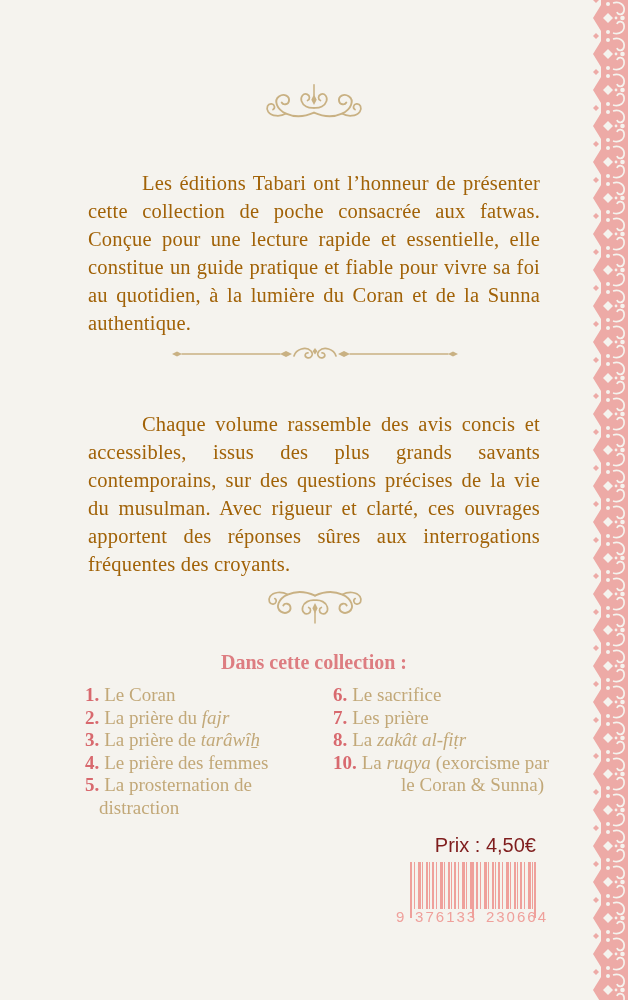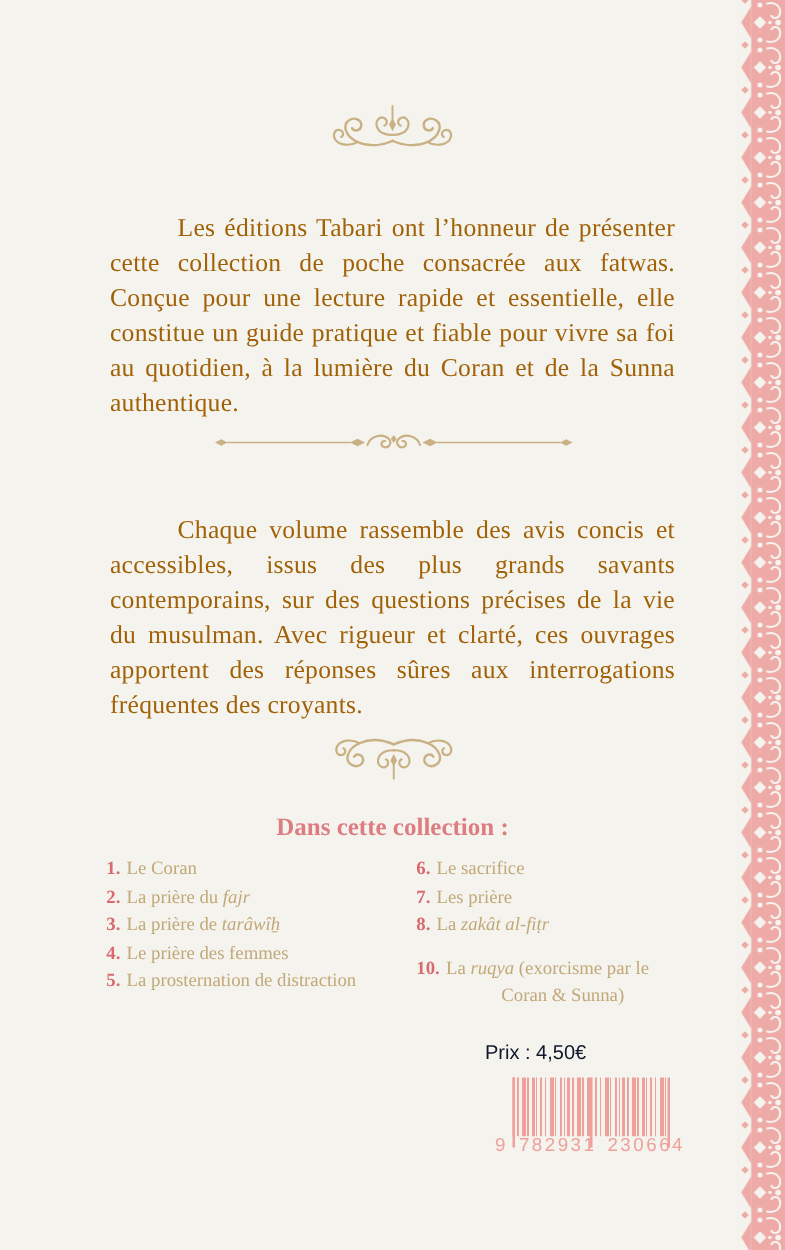--- a/index.html
+++ b/index.html
@@ -25,32 +25,32 @@
     letter-spacing:.2px;
   }
   #para-intro{top:148px;}
   #para-desc{top:389px;}
   
   .collection-heading{
     position:absolute;left:88px;top:651px;width:452px;
     text-align:center;font-weight:bold;font-size:20px;color:#dd7d81;
   }
   .col-list{position:absolute;top:684px;margin:0;padding:0;list-style:none;
-    font-size:15px;line-height:22.5px;color:#c2a878;}
+    font-size:19px;line-height:22.5px;color:#c2a878;}
   #col-left{left:85px;width:245px;}
   #col-right{left:333px;width:225px;}
   .col-list li{padding-left:14px;text-indent:-14px;}
-  .col-list li.wrap-deep{padding-left:68px;text-indent:-68px;margin-top:12px;}
+  .col-list li.wrap-deep{padding-left:68px;text-indent:-68px;}
   .item-num{font-weight:bold;color:#d8696e;margin-right:5px;}
   .item-italic{font-style:italic;}
   
   .price{
     position:absolute;left:388px;top:834px;width:148px;
-    text-align:left;font-family:"Liberation Sans","DejaVu Sans",sans-serif;
-    font-size:16px;color:#0f172a;
+    text-align:right;font-family:"Liberation Sans","DejaVu Sans",sans-serif;
+    font-size:20px;color:#7f1d1d;
   }
   .barcode{position:absolute;left:408px;top:862px;width:130px;height:62px;}
   .bars{
     position:absolute;left:2px;top:0;width:126px;height:47px;
     background:repeating-linear-gradient(90deg,
       #efa09b 0 2px, transparent 2px 4px,
       #efa09b 4px 5px, transparent 5px 8px,
       #efa09b 8px 11px, transparent 11px 12px,
       #efa09b 12px 13px, transparent 13px 16px,
       #efa09b 16px 18px, transparent 18px 19px,
@@ -166,18 +166,18 @@
 
   <div class="price">Prix : 4,50€</div>
 
   <div class="barcode">
     <div class="bars"></div>
     <div class="guard g-left"></div>
     <div class="guard g-mid"></div>
     <div class="guard g-right"></div>
     <div class="barcode-number">
       <span>9</span>
-      <span>782931</span>
+      <span>376133</span>
       <span>230664</span>
     </div>
   </div>
 
 </div>
 
 </body></html>

